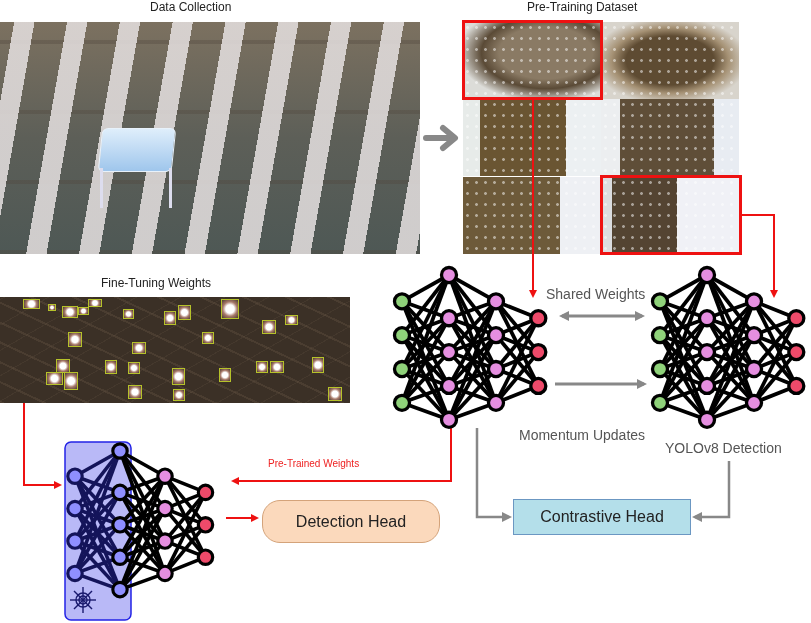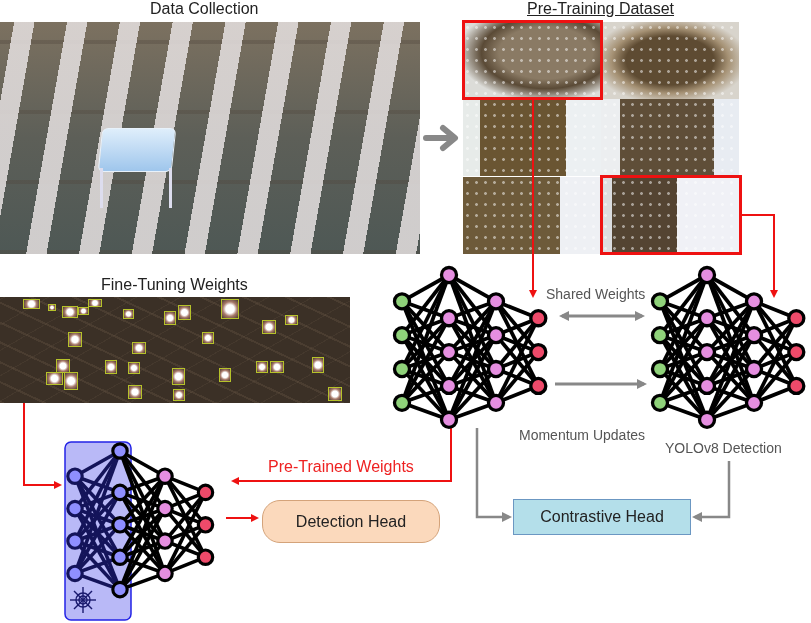--- a/index.html
+++ b/index.html
@@ -1,19 +1,19 @@
 <!DOCTYPE html>
 <html><head>
 <meta charset="utf-8">
 <style>
   html, body { margin:0; padding:0; background:#ffffff; }
   body { width:811px; height:623px; position:relative; overflow:hidden; font-family:"Liberation Sans", "DejaVu Sans", sans-serif; }
-  .title { position:absolute; font-size:16px; color:#222; text-align:center; white-space:nowrap; }
+  .title { position:absolute; font-size:12px; color:#222; text-align:center; white-space:nowrap; }
   .label { position:absolute; font-size:14px; color:#555; white-space:nowrap; }
-  .red-label { position:absolute; font-size:16px; color:#ee2222; white-space:nowrap; }
+  .red-label { position:absolute; font-size:10px; color:#ee2222; white-space:nowrap; }
   .img { position:absolute; overflow:hidden; }
   #field {
     left:0; top:22px; width:420px; height:232px;
     background:
       repeating-linear-gradient(100deg, rgba(255,255,255,0.0) 0 14px, rgba(230,225,225,0.85) 14px 34px, rgba(60,55,50,0.0) 34px 52px),
       repeating-linear-gradient(0deg, rgba(80,70,60,0.35) 0 4px, rgba(0,0,0,0) 4px 70px),
       linear-gradient(180deg, #7c7160 0%, #5d5f58 50%, #4e5855 100%);
   }
   #field .robot { position:absolute; left:100px; top:106px; width:72px; height:42px; background:linear-gradient(180deg,#dfeefb,#9fc6ec); border-radius:6px; border:1px solid #e8f2fb; transform:skewX(-6deg); }
   #field .robot-legs { position:absolute; left:100px; top:146px; width:66px; height:40px; border-left:3px solid #dde; border-right:3px solid #dde; }
@@ -36,21 +36,21 @@
   .bbox { position:absolute; border:1.5px solid #b6c22a; background:radial-gradient(circle, #ffffff 0 35%, #a87a6a 60%, #4a3a30 100%); box-sizing:border-box; }
   .box { position:absolute; display:flex; align-items:center; justify-content:center; font-size:16px; color:#222; box-sizing:border-box; }
   #detect { left:262px; top:500px; width:178px; height:43px; background:#fbd9bc; border:1.5px solid #d4a37a; border-radius:18px; }
   #contrast { left:513px; top:499px; width:178px; height:36px; background:#b4dfea; border:1.5px solid #6b97c2; }
   svg { position:absolute; left:0; top:0; }
 </style>
 </head>
 <body>
 
 <div class="title" style="left:150px; top:0px;">Data Collection</div>
-<div class="title" style="left:527px; top:0px;text-decoration:underline;">Pre-Training Dataset</div>
+<div class="title" style="left:527px; top:0px;">Pre-Training Dataset</div>
 <div class="title" style="left:101px; top:276px;">Fine-Tuning Weights</div>
 
 <div class="img" id="field">
   <div class="robot"></div>
   <div class="robot-legs"></div>
 </div>
 
 <div class="img" style="left:463px; top:22px; width:276px; height:232px;">
   <div class="tile t-a" style="left:0; top:0;">
       <div class="speckle"></div>

